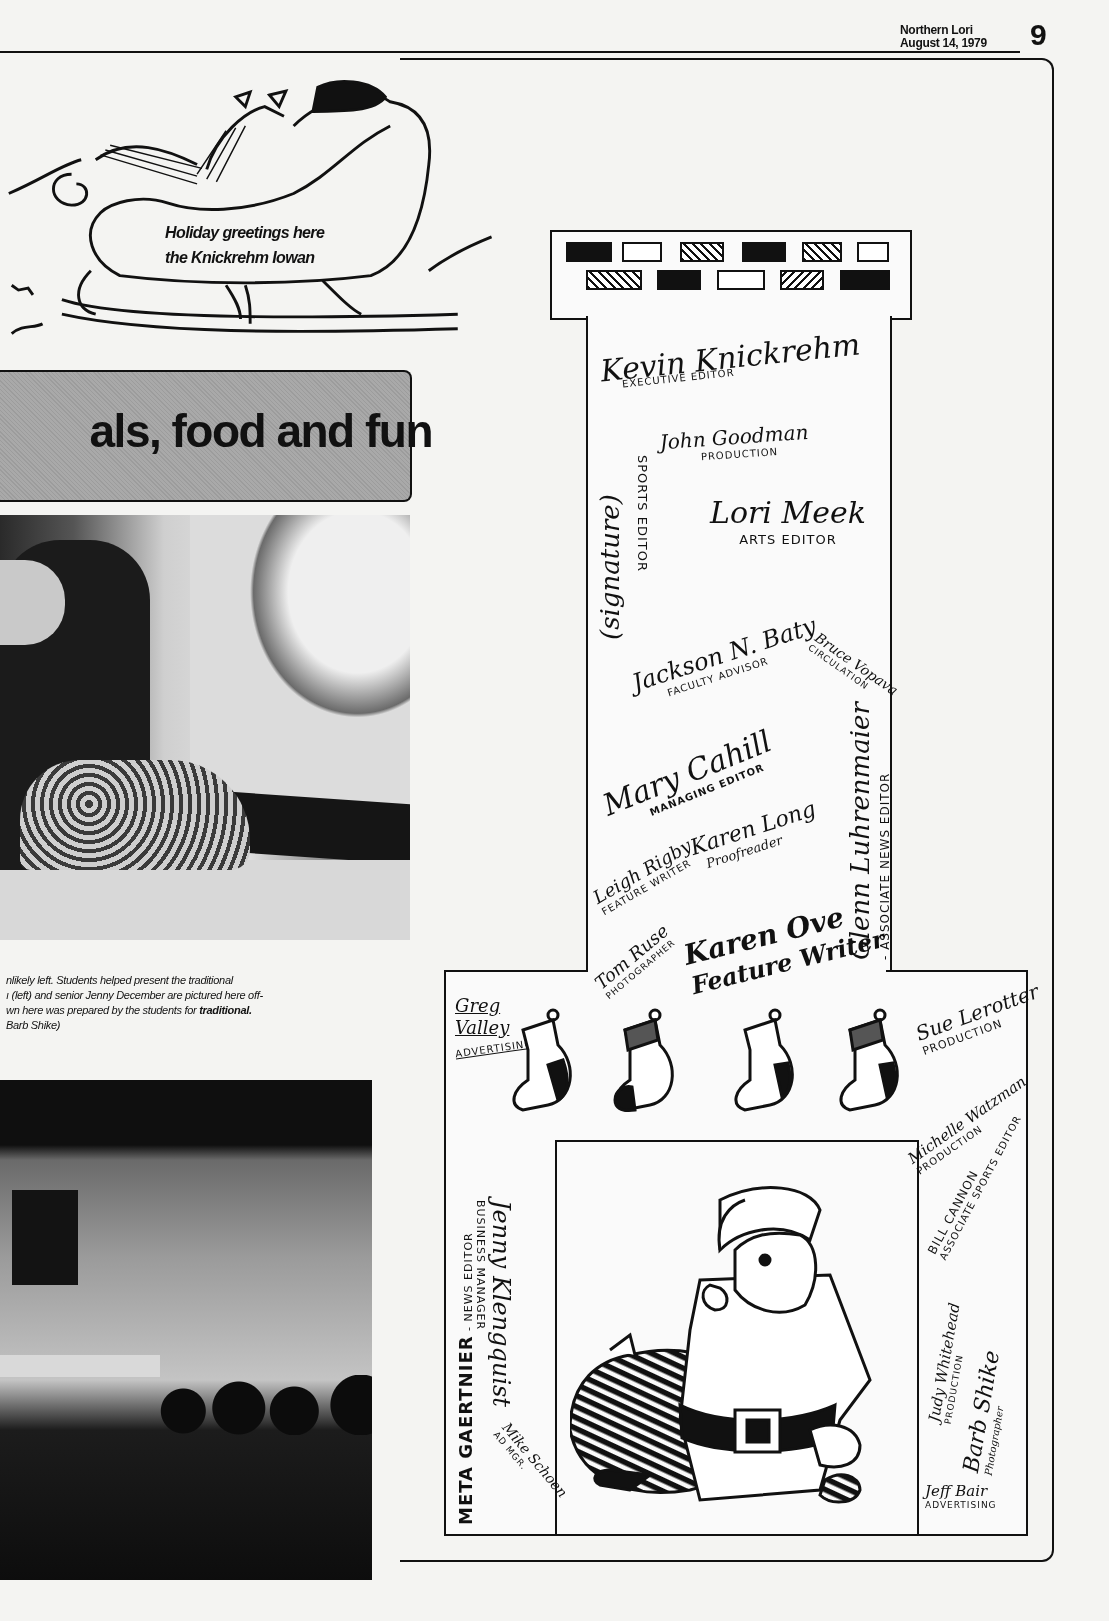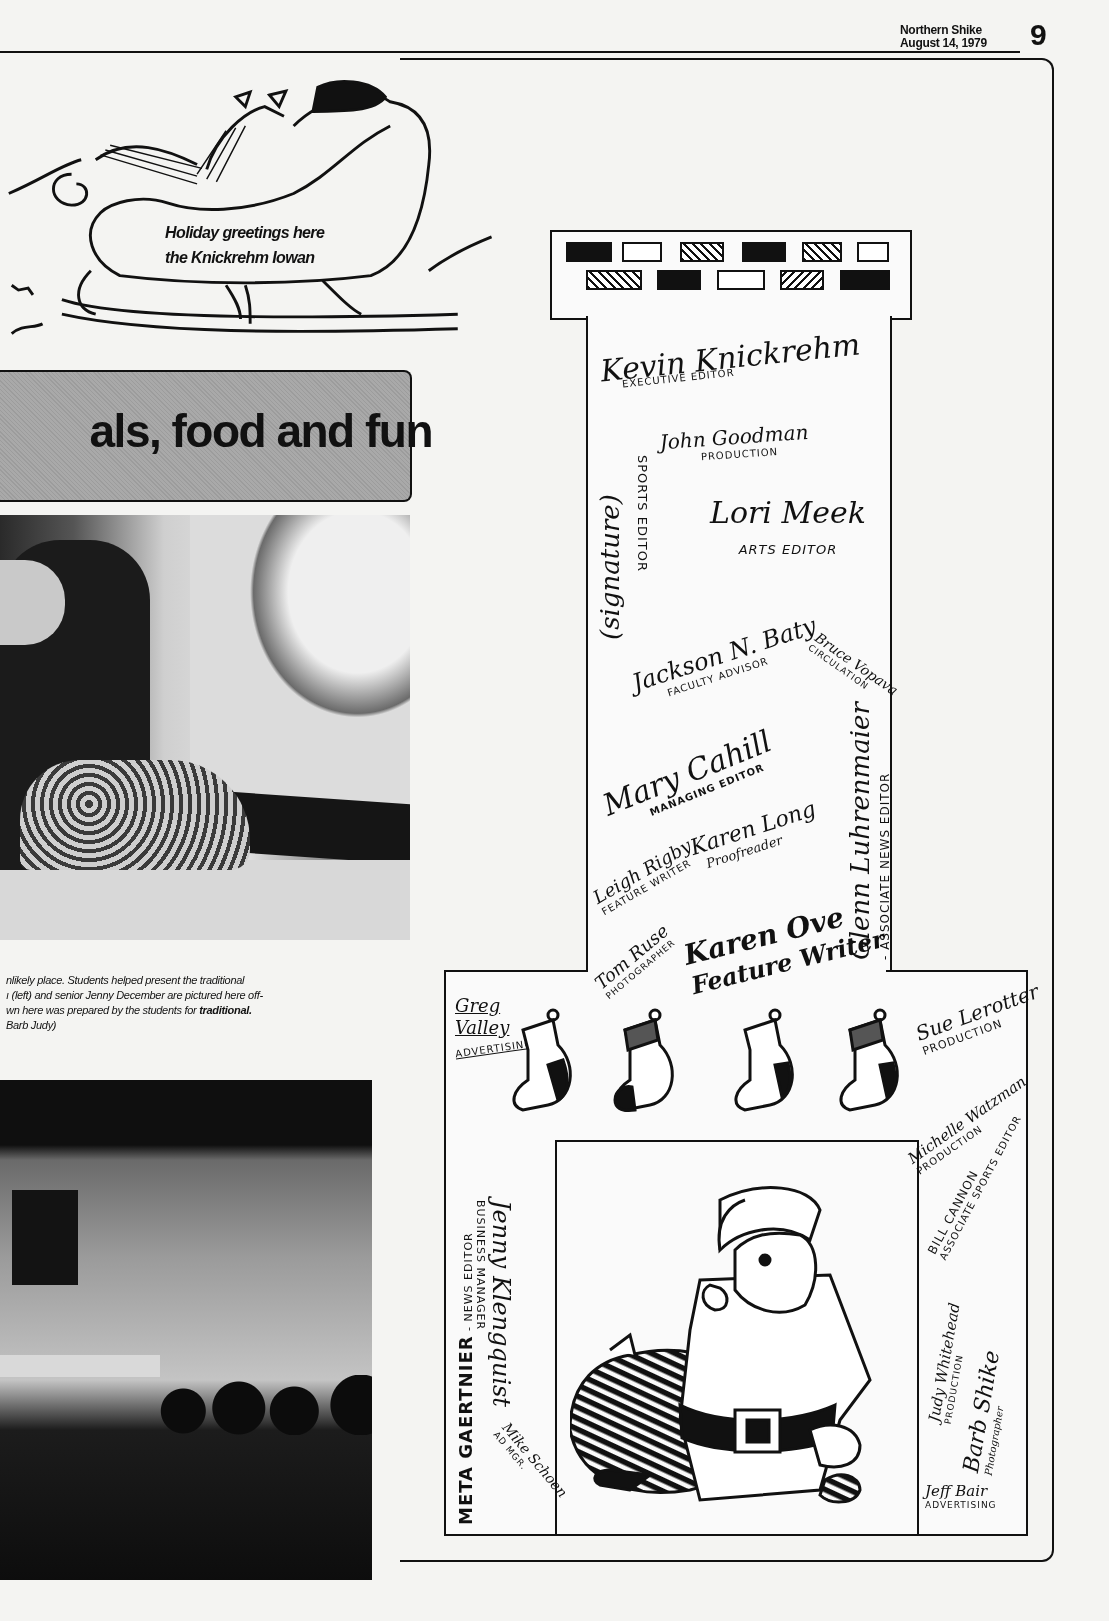--- a/index.html
+++ b/index.html
@@ -45,21 +45,21 @@
   .firebox{left:555px;top:1140px;width:360px;height:392px;border:2px solid #111;border-bottom:none;background:#fafafa;}
   .sig{font-family:"DejaVu Serif",serif;font-style:italic;color:#111;white-space:nowrap;}
   .role{font-family:"DejaVu Sans",sans-serif;font-size:10px;letter-spacing:1px;color:#111;white-space:nowrap;}
   .vert{transform-origin:left top;}
   .stocking{position:absolute;width:70px;height:110px;}
 </style>
 </head>
 <body>
 
 <div class="abs mast-pub">
-  <div>Northern Shike</div>
+  <div>Northern Lori</div>
   <div>August 14, 1979</div>
 </div>
 <div class="abs mast-page">9</div>
 <div class="abs top-rule"></div>
 <div class="abs frame"></div>
 
 <svg class="abs sleigh" viewBox="0 0 520 290" fill="none" stroke="#111" stroke-width="3">
   <path d="M5 130 C40 115 60 100 80 95"></path>
   <path d="M95 95 C130 70 170 85 200 100"></path>
   <path d="M210 105 C220 70 250 45 270 40 L290 50"></path>
@@ -92,24 +92,24 @@
 <div class="abs photo1"></div>
 <div class="abs p1-wall"></div>
 <div class="abs p1-urinal"></div>
 <div class="abs p1-floor"></div>
 <div class="abs p1-floorlight"></div>
 <div class="abs p1-woman"></div>
 <div class="abs p1-face"></div>
 <div class="abs p1-skirt"></div>
 
 <div class="abs caption">
-  <div>nlikely place. Students helped present the traditional</div>
+  <div>nlikely left. Students helped present the traditional</div>
   <div>ı (left) and senior Jenny December are pictured here off-</div>
   <div><span>wn here was prepared by the students for </span><b>traditional.</b></div>
-  <div>Barb Judy)</div>
+  <div>Barb Shike)</div>
 </div>
 
 <div class="abs photo2"></div>
 <div class="abs p2-frame"></div>
 <div class="abs p2-table"></div>
 <div class="abs p2-heads"></div>
 
 <div class="abs mantel">
   <div class="brick solid" style="left:14px;top:10px;width:42px;"></div>
   <div class="brick empty" style="left:70px;top:10px;width:36px;"></div>
@@ -131,21 +131,21 @@
 <div class="abs" style="left:600px;top:340px;transform:rotate(-6deg);">
   <div class="sig" style="font-size:30px;">Kevin Knickrehm</div>
   <div class="role" style="margin-left:20px;margin-top:-8px;">EXECUTIVE EDITOR</div>
 </div>
 <div class="abs" style="left:660px;top:425px;transform:rotate(-4deg);">
   <div class="sig" style="font-size:20px;">John Goodman</div>
   <div class="role" style="margin-left:40px;">PRODUCTION</div>
 </div>
 <div class="abs" style="left:710px;top:495px;text-align:center;">
   <div class="sig" style="font-size:30px;">Lori Meek</div>
-  <div class="role" style="font-size:13px;margin-top:12px;font-style:italic;">ARTS EDITOR</div>
+  <div class="role" style="font-size:13px;margin-top:2px;">ARTS EDITOR</div>
 </div>
 <div class="abs vert" style="left:595px;top:640px;transform:rotate(-90deg);">
   <div class="sig" style="font-size:26px;">(signature)</div>
 </div>
 <div class="abs vert" style="left:650px;top:455px;transform:rotate(90deg);">
   <div class="role" style="font-size:13px;">SPORTS EDITOR</div>
 </div>
 <div class="abs" style="left:630px;top:640px;transform:rotate(-18deg);">
   <div class="sig" style="font-size:24px;">Jackson N. Baty</div>
   <div class="role" style="margin-left:30px;">FACULTY ADVISOR</div>

